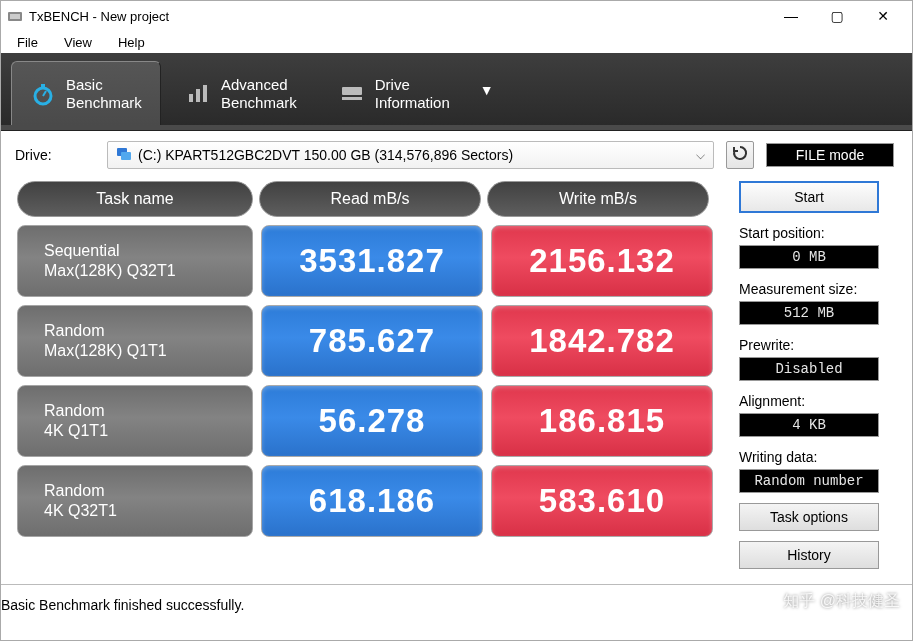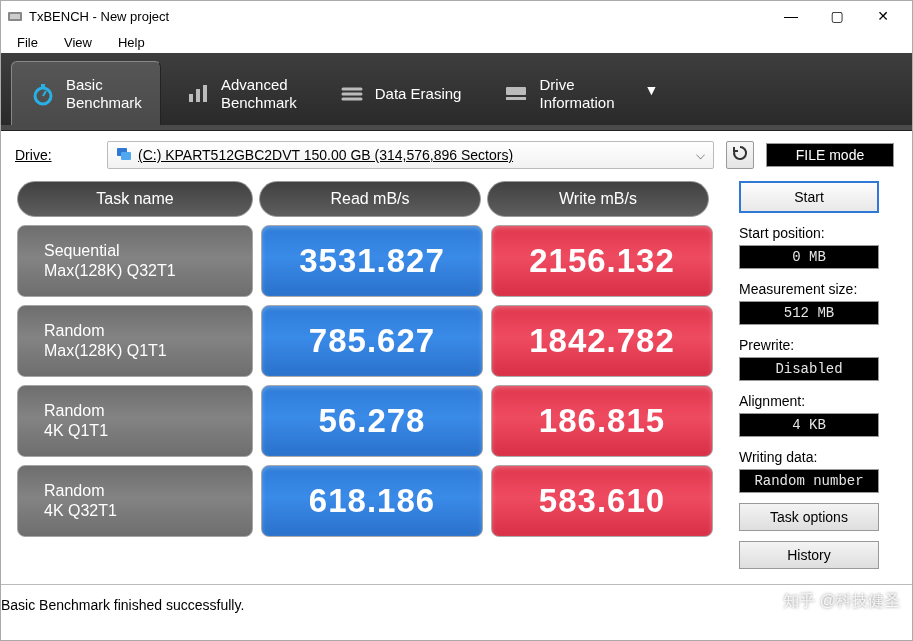--- a/index.html
+++ b/index.html
@@ -60,21 +60,20 @@
     background: #4a4a4a;
     height: 6px;
     border-bottom: 1px solid #222;
   }
   
   .driverow {
     display:flex; align-items:center;
     padding: 10px 18px 6px 14px;
     gap: 12px;
     background: #fff;
-    text-decoration: underline;
   }
   .driverow .lbl { width: 80px; font-size: 14px; }
   .drive-select {
     flex: 1;
     height: 28px;
     display:flex; align-items:center;
     border:1px solid #bbb;
     background: linear-gradient(#fff,#f2f2f2);
     padding: 0 8px;
     border-radius: 2px;
@@ -215,28 +214,20 @@
           <rect x="10" y="7" width="4" height="13" fill="#bbb"></rect>
           <rect x="17" y="3" width="4" height="17" fill="#bbb"></rect>
         </svg>
     </span>
     <span class="tab-text" style="white-space: pre-line;">Advanced
 Benchmark</span>
   </div>
   <div class="tab">
     <span class="tab-icon">
       <svg viewBox="0 0 24 24" width="24" height="24">
-          <path d="M3 7 h18 M3 12 h18 M3 17 h18" stroke="#bbb" stroke-width="3" stroke-linecap="round"></path>
-        </svg>
-    </span>
-    <span class="tab-text" style="white-space: pre-line;">Data Erasing</span>
-  </div>
-  <div class="tab">
-    <span class="tab-icon">
-      <svg viewBox="0 0 24 24" width="24" height="24">
           <rect x="2" y="5" width="20" height="8" rx="1" fill="#bbb"></rect>
           <rect x="2" y="15" width="20" height="3" fill="#bbb"></rect>
         </svg>
     </span>
     <span class="tab-text" style="white-space: pre-line;">Drive
 Information</span>
   </div>
   <div class="tab-arrow">▼</div>
 </div>
 <div class="ribbon-body"></div>

